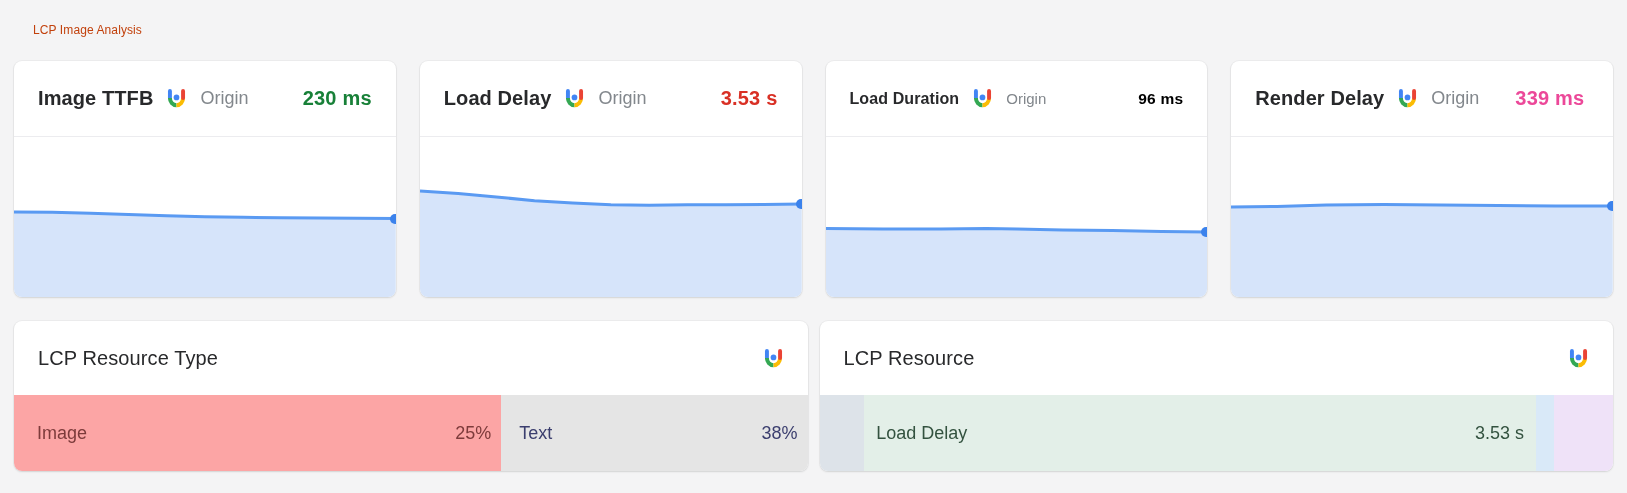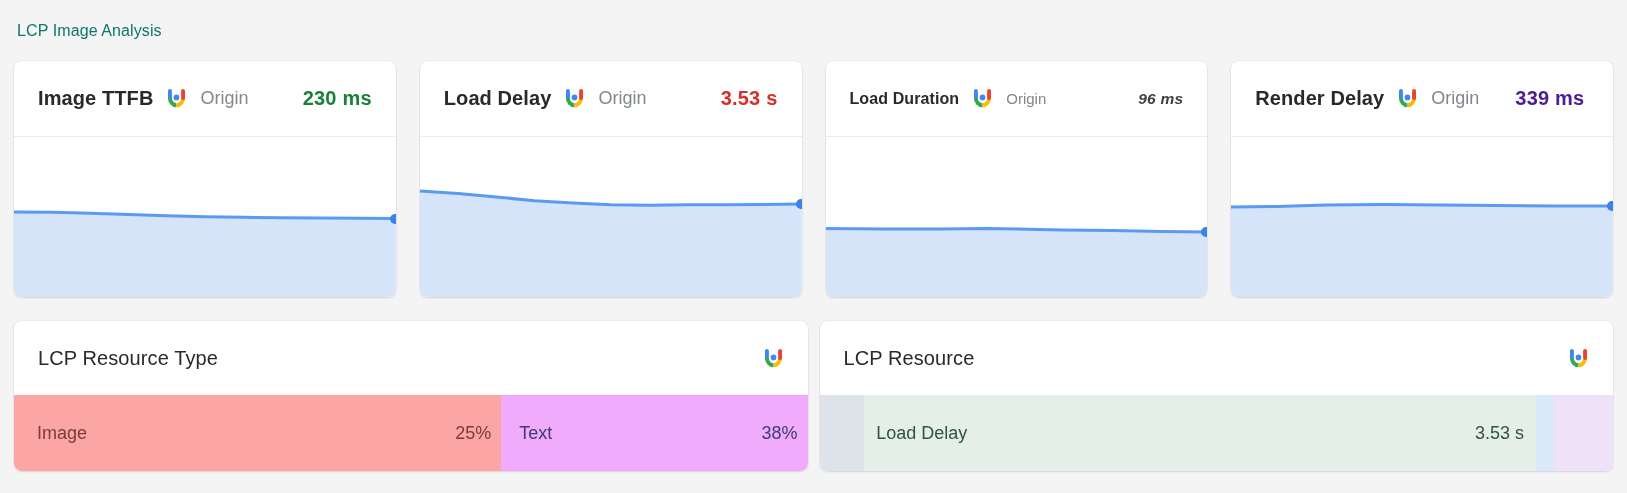--- a/index.html
+++ b/index.html
@@ -5,23 +5,23 @@
   html,body{margin:0;padding:0;}
   body{
     width:1627px;height:493px;
     background:#f4f4f5;
     font-family:"Liberation Sans", sans-serif;
     -webkit-font-smoothing:antialiased;
     overflow:hidden;
   }
   .wrap{padding:17px 14px 0 14px;}
   .page-title{
-    margin:0 0 17px 3px;
-    font-size:16px;line-height:27px;
-    font-weight:500;color:#0f766e;letter-spacing:.1px;
+    margin:0 0 17px 19px;
+    font-size:12px;line-height:27px;
+    font-weight:500;color:#c2410c;letter-spacing:.1px;
   }
   .row-top{
     display:grid;grid-template-columns:repeat(4,1fr);gap:24px;
     height:236px;
   }
   .row-bottom{
     display:grid;grid-template-columns:repeat(2,1fr);gap:12px;
     height:150px;margin-top:24px;
   }
   .card{
@@ -120,39 +120,39 @@
       </div>
     </div>
 
     <div class="card compact">
       <div class="m-head">
         <span class="m-title">Load Duration</span>
         <svg class="crux">
             <use href="#crux-u"></use>
           </svg>
         <span class="origin">Origin</span>
-        <span class="m-value" style="color: #404040; font-style: italic;">96 ms</span>
+        <span class="m-value" style="color: #000000;">96 ms</span>
       </div>
       <div class="m-chart">
         <svg class="spark" viewBox="0 0 100 100" preserveAspectRatio="none">
             <path d="M0,57.2 L15,57.5 L30,57.5 L42,57.2 L50,57.5 L62,58.1 L75,58.4 L88,59.1 L100,59.4 L100,100 L0,100 Z" fill="#d6e4fa"></path>
             <path d="M0,57.2 L15,57.5 L30,57.5 L42,57.2 L50,57.5 L62,58.1 L75,58.4 L88,59.1 L100,59.4" fill="none" stroke="#5a9af2" stroke-width="3" stroke-linejoin="round" vector-effect="non-scaling-stroke"></path>
           </svg>
         <div class="spark-dot" style="background: rgb(59, 130, 236); top: 59.4%;"></div>
       </div>
     </div>
 
     <div class="card">
       <div class="m-head">
         <span class="m-title">Render Delay</span>
         <svg class="crux">
             <use href="#crux-u"></use>
           </svg>
         <span class="origin">Origin</span>
-        <span class="m-value" style="color: #4c1d95; margin-left: 23px;">339 ms</span>
+        <span class="m-value" style="color: #ec4899; margin-left: 23px;">339 ms</span>
       </div>
       <div class="m-chart">
         <svg class="spark" viewBox="0 0 100 100" preserveAspectRatio="none">
             <path d="M0,43.8 L12,43.4 L25,42.5 L40,42.2 L55,42.5 L70,42.8 L85,43.1 L100,43.1 L100,100 L0,100 Z" fill="#d6e4fa"></path>
             <path d="M0,43.8 L12,43.4 L25,42.5 L40,42.2 L55,42.5 L70,42.8 L85,43.1 L100,43.1" fill="none" stroke="#5a9af2" stroke-width="3" stroke-linejoin="round" vector-effect="non-scaling-stroke"></path>
           </svg>
         <div class="spark-dot" style="background: rgb(59, 130, 236); top: 43.1%;"></div>
       </div>
     </div>
 
@@ -165,21 +165,21 @@
         <span class="b-title">LCP Resource Type</span>
         <svg class="crux">
             <use href="#crux-u"></use>
           </svg>
       </div>
       <div class="bar">
         <div class="seg pad-a" style="width: 62%; background: #fca5a5; color: rgb(125, 59, 59);">
           <span class="seg-label">Image</span>
           <span class="seg-value">25%</span>
         </div>
-        <div class="seg pad-b" style="width: 38%; background: #f0abfc; color: rgb(59, 62, 110);">
+        <div class="seg pad-b" style="width: 38%; background: #e5e5e5; color: rgb(59, 62, 110);">
           <span class="seg-label">Text</span>
           <span class="seg-value">38%</span>
         </div>
       </div>
     </div>
 
     <div class="card">
       <div class="b-head">
         <span class="b-title">LCP Resource</span>
         <svg class="crux">

